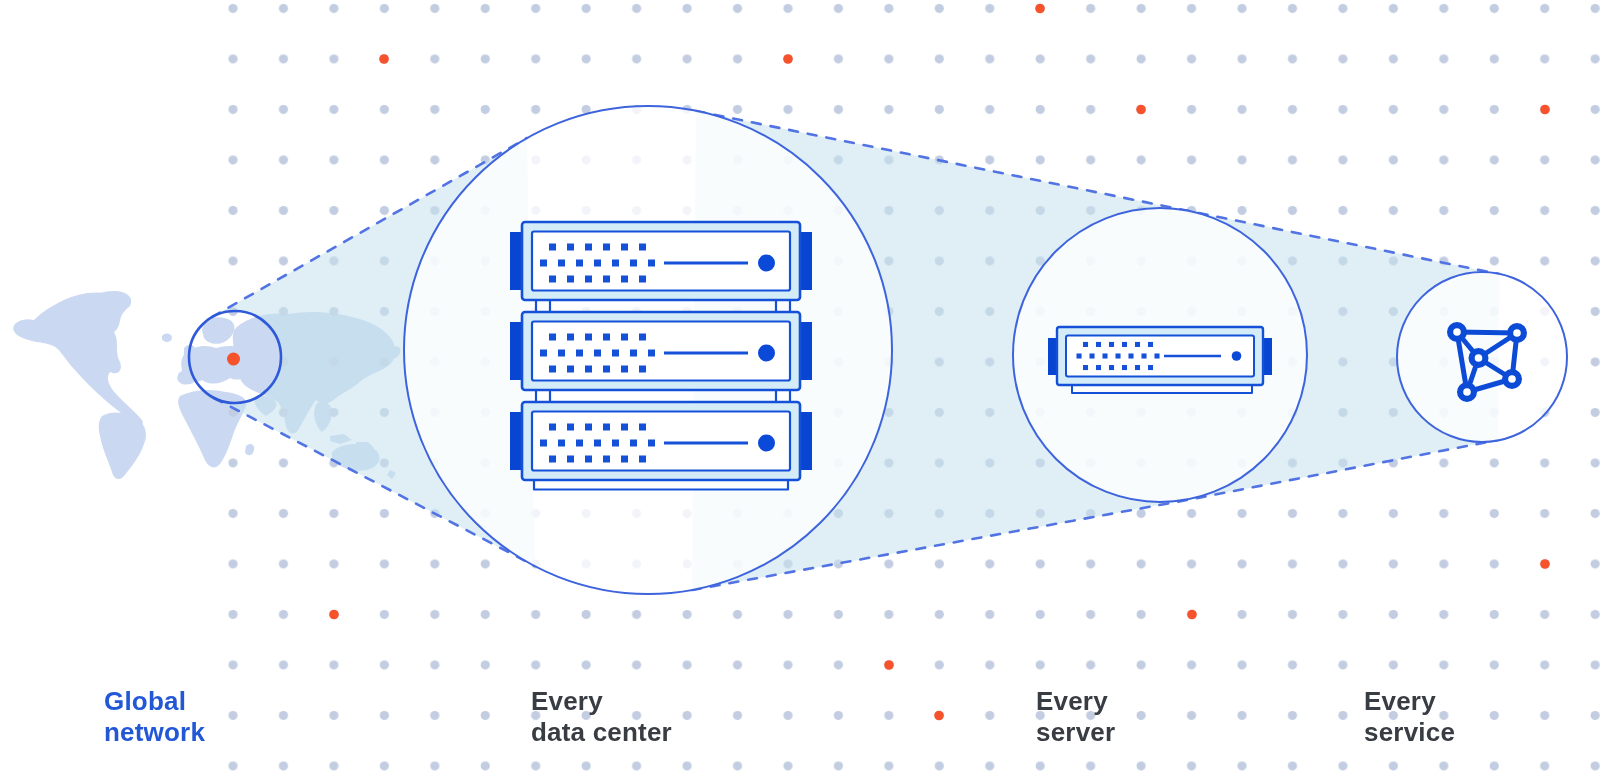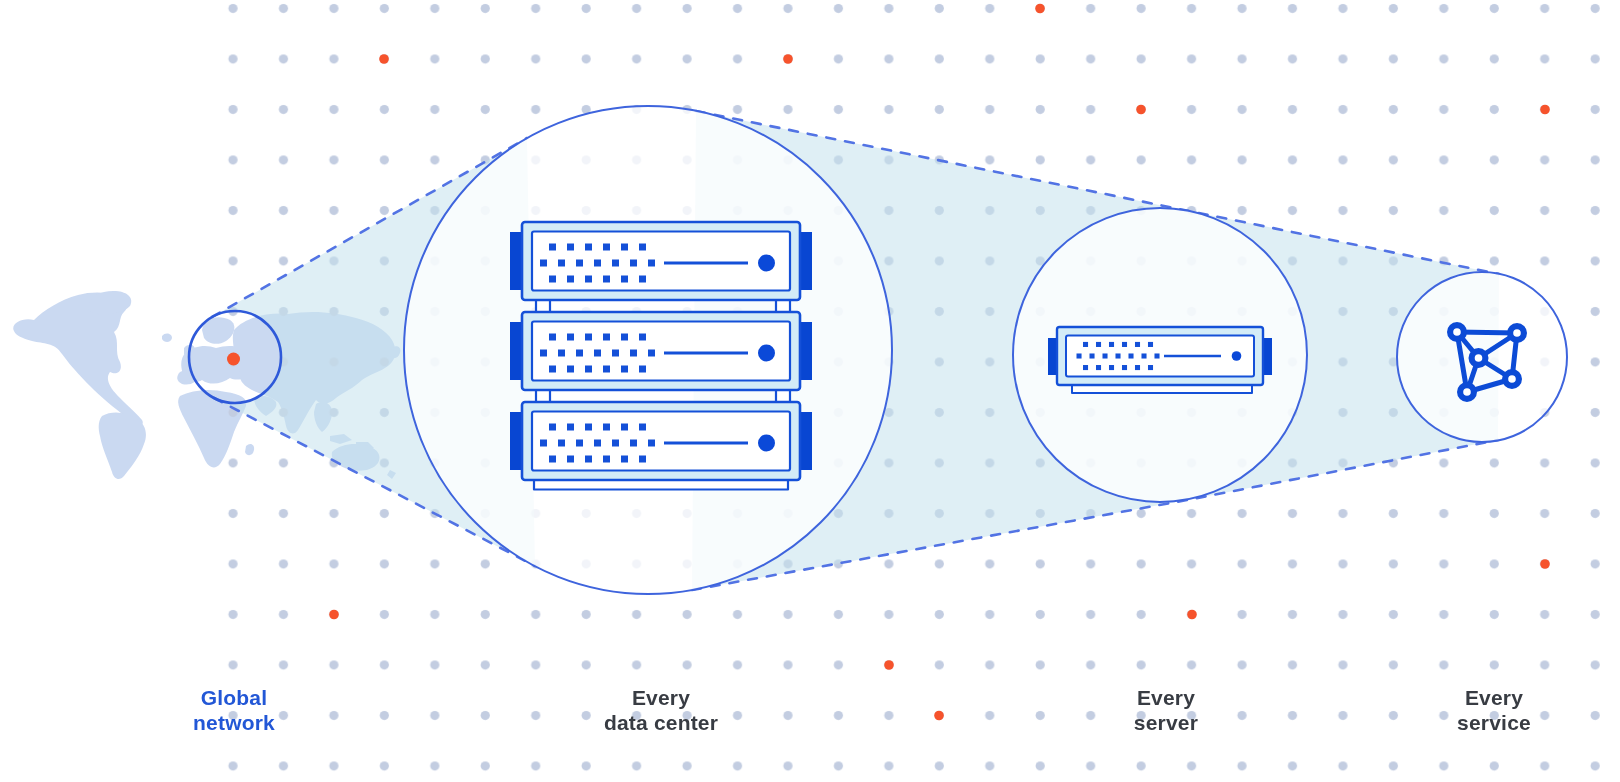--- a/index.html
+++ b/index.html
@@ -2,23 +2,23 @@
 <html><head>
 <meta charset="utf-8">
 <style>
   html,body{margin:0;padding:0;background:#fff;}
   .canvas{position:relative;width:1620px;height:782px;overflow:hidden;background:#FFFFFF;
           font-family:"Liberation Sans", sans-serif;}
   .canvas svg{position:absolute;left:0;top:0;}
   .stage-label{
     position:absolute;
     transform:translateX(-50%);
-    text-align:center;
+    text-align:left;
     font-weight:700;
-    font-size:21px;
+    font-size:26px;
     line-height:1.18;
     letter-spacing:.2px;
     white-space:pre-line;
     color:#383C43;
     width:260px;
   }
   .stage-label.accent{color:#2257D6;}
 </style>
 </head>
 <body>

